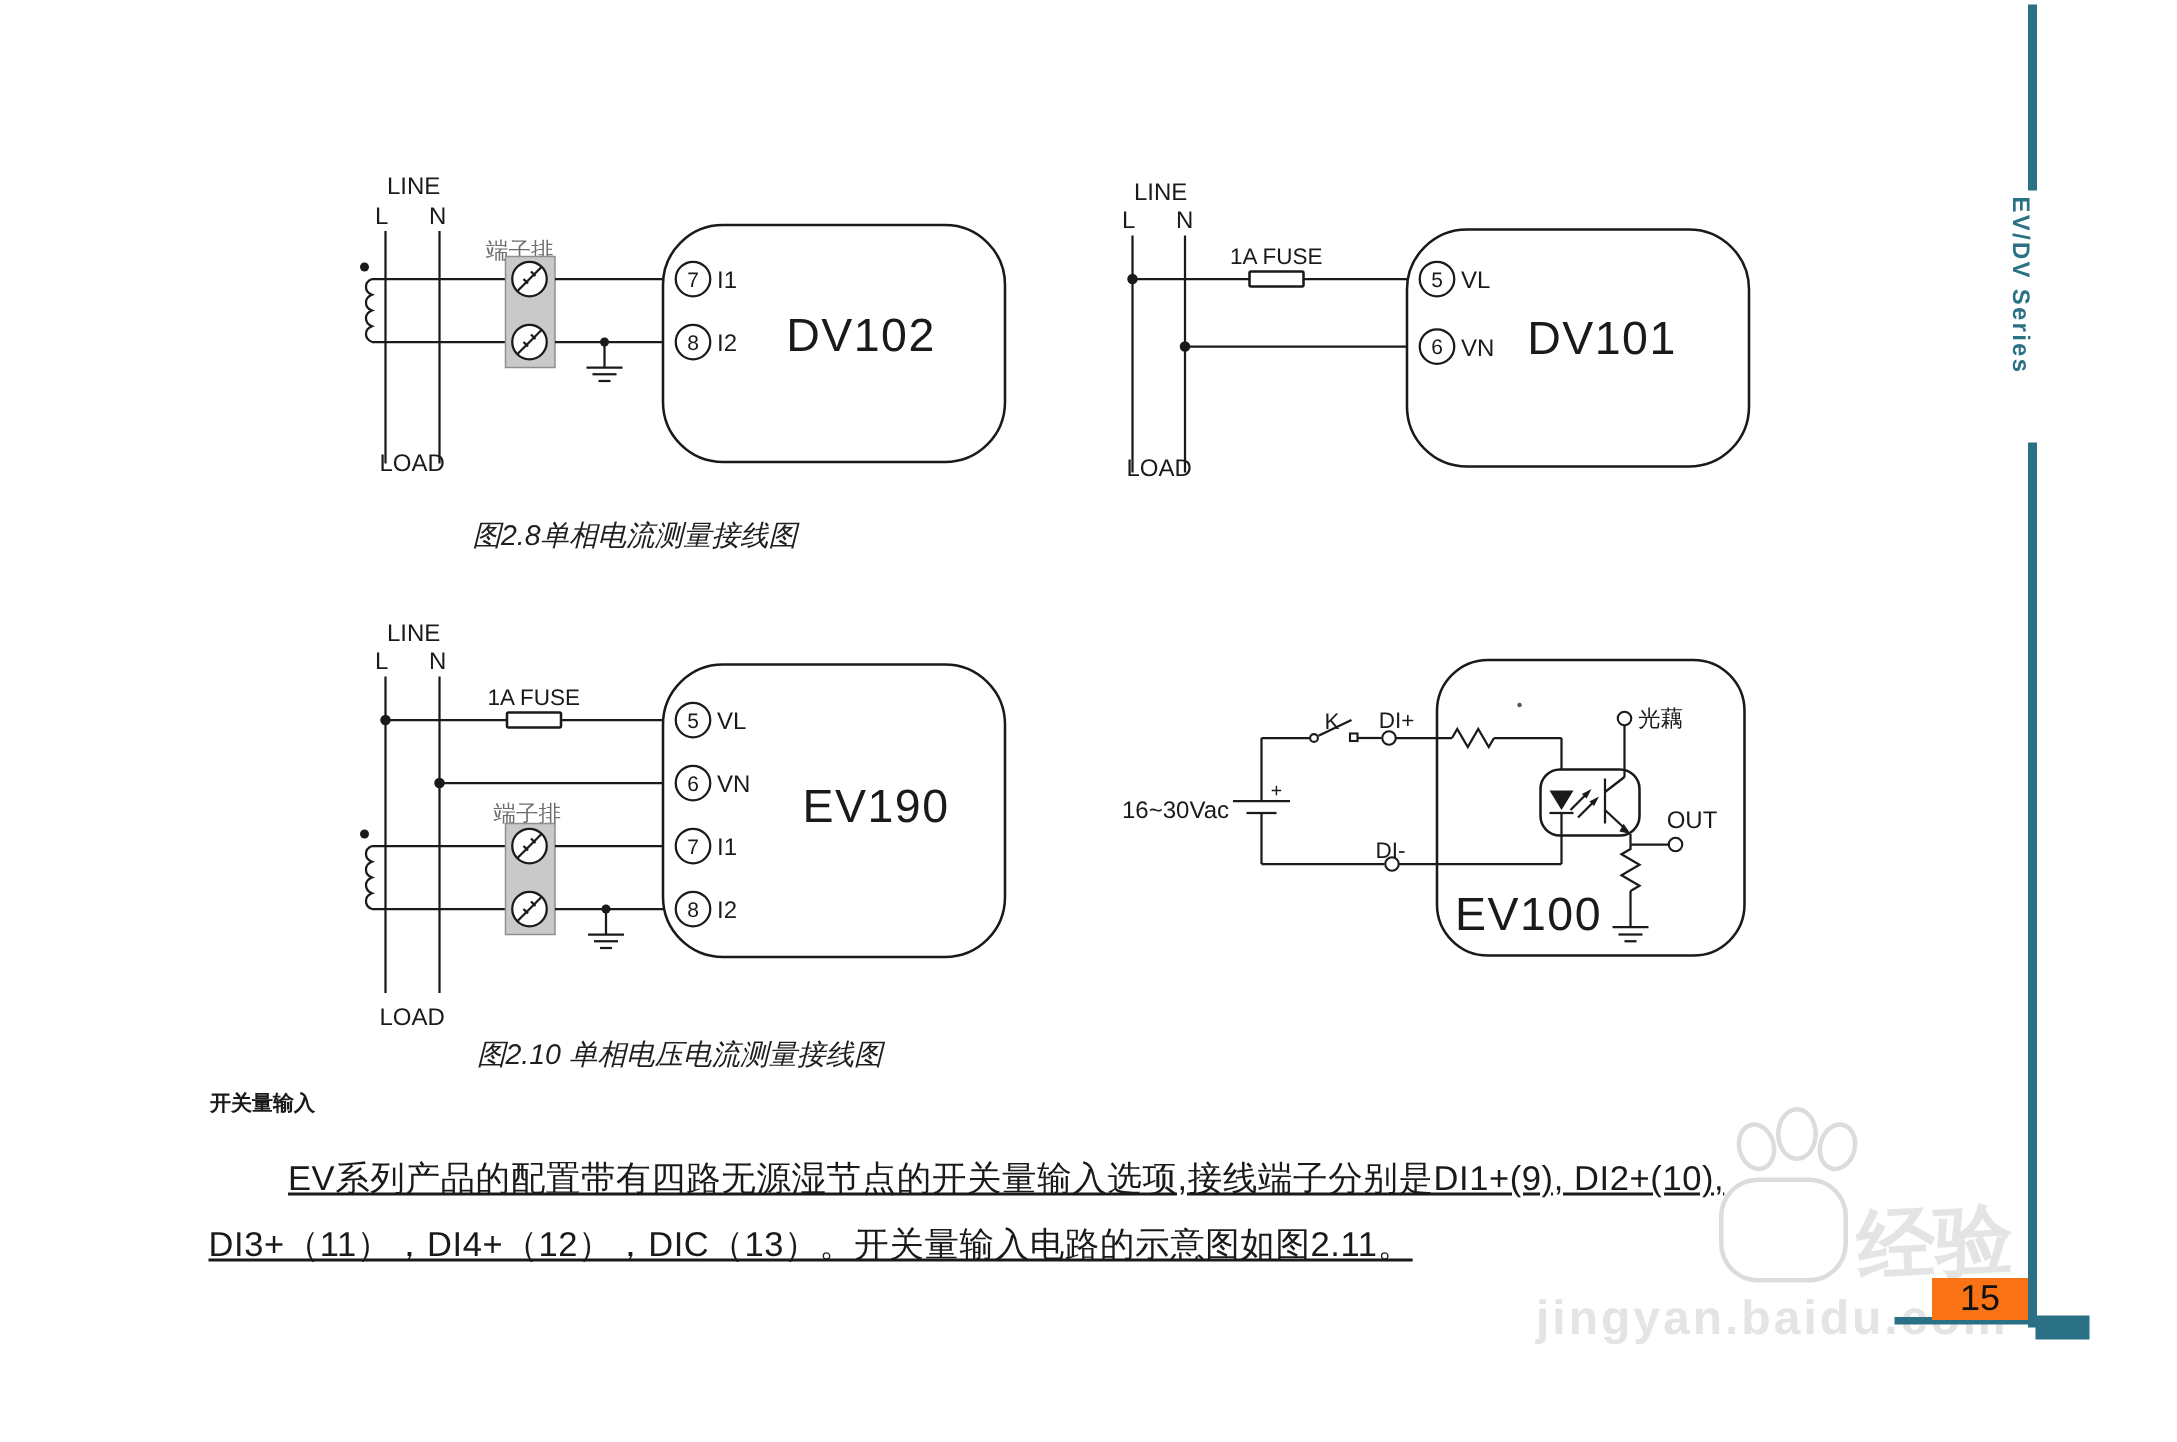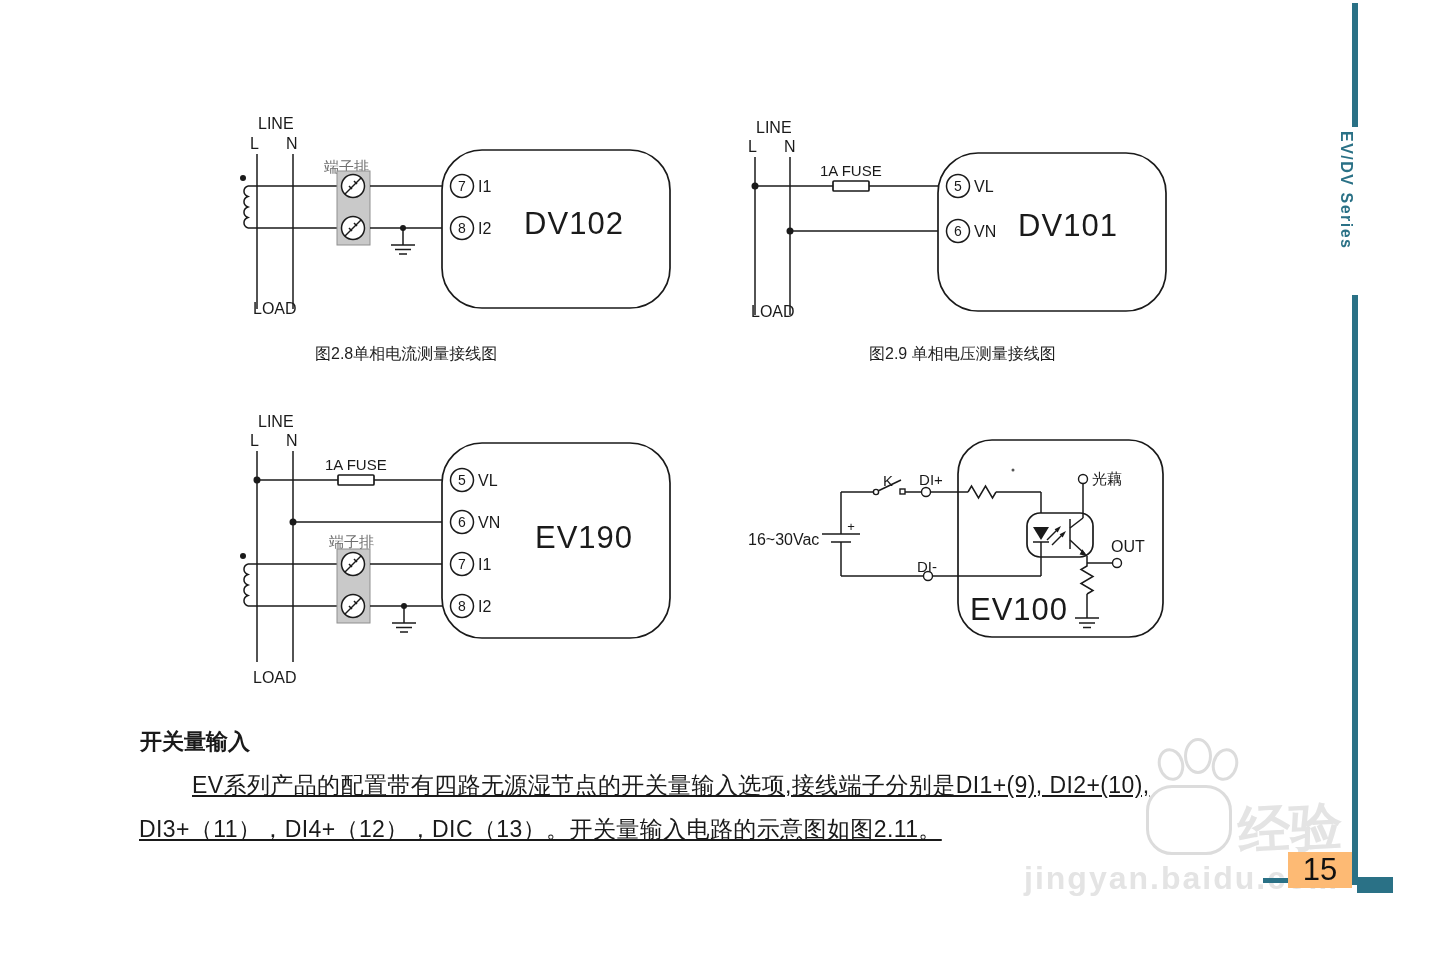--- a/index.html
+++ b/index.html
@@ -11,32 +11,32 @@
   .outline{stroke:#1a1a1a;stroke-width:1.7;fill:#ffffff;}
   .port{stroke:#1a1a1a;stroke-width:1.5;fill:#ffffff;}
   .node{fill:#1a1a1a;}
   .open-node{stroke:#1a1a1a;stroke-width:1.4;fill:#ffffff;}
   .strip{fill:#c9c9c9;stroke:#8f8f8f;stroke-width:1;}
   .lbl{font-size:16px;}
   .lbl-s{font-size:15px;}
   .port-num{font-size:14px;text-anchor:middle;}
   .dev-name{font-size:31px;text-anchor:middle;letter-spacing:1px;}
   .gray-lbl{fill:#6e6e6e;font-size:15px;}
-  .caption{position:absolute;font-size:16px;color:#1f1f1f;white-space:nowrap;z-index:1;}
-  .heading{position:absolute;left:140px;top:727px;font-size:22px;font-weight:bold;z-index:1;}
+  .caption{position:absolute;font-size:19px;color:#1f1f1f;white-space:nowrap;z-index:1;font-style:italic;}
+  .heading{position:absolute;left:140px;top:727px;font-size:14px;font-weight:bold;z-index:1;}
   .bodyline{position:absolute;font-size:23px;letter-spacing:0.4px;white-space:nowrap;z-index:1;text-decoration:underline;}
   .accent{background:#2a7186;}
   .vline1{position:absolute;left:1352px;top:3px;width:6px;height:124px;z-index:1;}
   .vline2{position:absolute;left:1352px;top:295px;width:6px;height:590px;z-index:1;}
   .series-label{position:absolute;left:1337px;top:131px;writing-mode:vertical-rl;
       font-size:16px;font-weight:bold;color:#2a7186;letter-spacing:1.5px;z-index:1;white-space:nowrap;}
   .footer-thin{position:absolute;left:1263px;top:878px;width:94px;height:5px;z-index:1;}
   .footer-thick{position:absolute;left:1357px;top:877px;width:36px;height:16px;z-index:2;}
   .page-num{position:absolute;left:1288px;top:852px;width:64px;text-align:center;
-      font-size:31px;color:#111;background:#fdba74;z-index:2;}
+      font-size:24px;color:#111;background:#f97316;z-index:2;}
   
   .wm{position:absolute;color:#e4e4e4;font-weight:bold;z-index:0;white-space:nowrap;}
   .wm-baidu{left:1036px;top:801px;font-size:52px;letter-spacing:4px;}
   .wm-jy{left:1238px;top:794px;font-size:52px;transform:rotate(-3deg);}
   .wm-url{left:1024px;top:860px;font-size:32px;letter-spacing:2px;}
   .wm-shape{position:absolute;border:3px solid #dcdcdc;background:transparent;z-index:0;}
   .wm-toe1{left:1158px;top:748px;width:20px;height:27px;border-radius:50%;transform:rotate(-15deg);}
   .wm-toe2{left:1184px;top:738px;width:22px;height:30px;border-radius:50%;}
   .wm-toe3{left:1212px;top:748px;width:20px;height:27px;border-radius:50%;transform:rotate(15deg);}
   .wm-pad{left:1146px;top:785px;width:80px;height:64px;border-radius:26px;}
@@ -135,21 +135,20 @@
         <text class="lbl" x="254" y="92">VL</text>
       </g>
       <g>
         <circle class="port" cx="238" cy="131" r="11.5"></circle>
         <text class="port-num" x="238" y="136">6</text>
         <text class="lbl" x="254" y="137">VN</text>
       </g>
       <text class="dev-name" x="348" y="136">DV101</text>
     </g>
   </svg>
-  <div class="caption" style="left:869px;top:344px;">图2.9 单相电压测量接线图</div>
 
   <svg style="left:230px;top:395px;" width="470" height="330" viewBox="0 0 470 330">
     <g>
       <text class="lbl" x="28" y="32">LINE</text>
       <text class="lbl" x="20" y="51">L</text>
       <text class="lbl" x="56" y="51">N</text>
       <line class="wire" x1="27" y1="56" x2="27" y2="267"></line>
       <line class="wire" x1="63" y1="56" x2="63" y2="267"></line>
       <text class="lbl" x="23" y="288">LOAD</text>
     </g>
@@ -210,20 +209,21 @@
         <text class="lbl" x="248" y="175">I1</text>
       </g>
       <g>
         <circle class="port" cx="232" cy="211" r="11.5"></circle>
         <text class="port-num" x="232" y="216">8</text>
         <text class="lbl" x="248" y="217">I2</text>
       </g>
       <text class="dev-name" x="354" y="153">EV190</text>
     </g>
   </svg>
+  <div class="caption" style="left:318px;top:690px;">图2.10 单相电压电流测量接线图</div>
 
   <svg style="left:730px;top:430px;" width="450" height="230" viewBox="0 0 450 230">
     <g>
       <rect class="outline" x="228" y="10" width="205" height="197" rx="34"></rect>
       <text class="dev-name" x="289" y="190">EV100</text>
     </g>
     <g>
       <text class="lbl" x="18" y="115">16~30Vac</text>
       <text x="121" y="101" font-size="13" text-anchor="middle">+</text>
       <line class="wire" x1="92" y1="104" x2="130" y2="104"></line>

